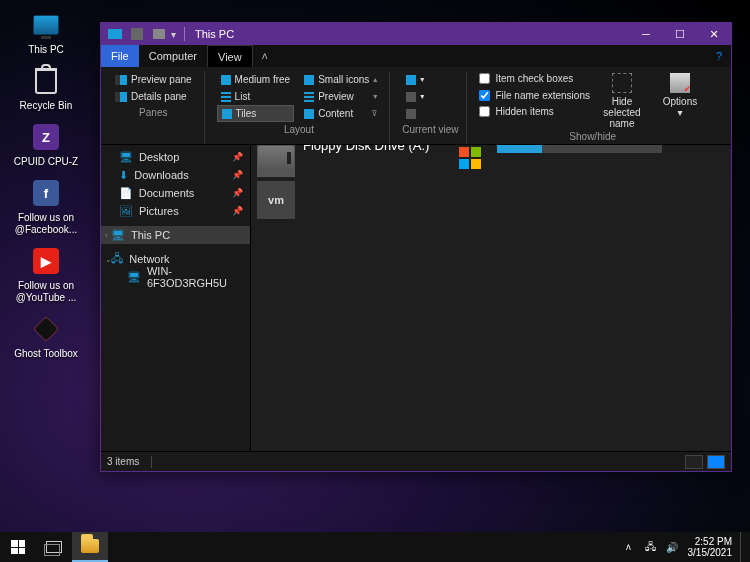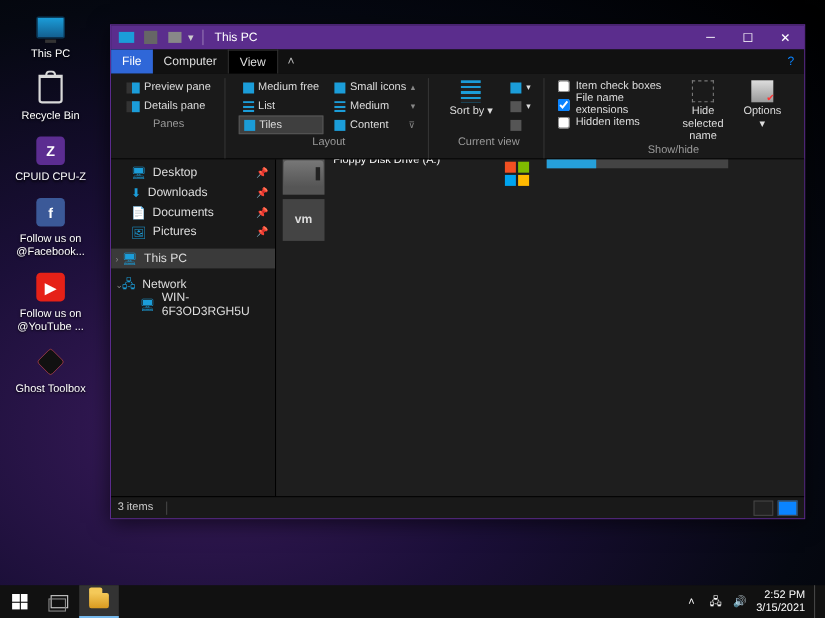--- a/index.html
+++ b/index.html
@@ -55,21 +55,21 @@
   .nav { width:150px; background:#191919; border-right:1px solid #000; padding:3px 0; overflow:hidden; }
   .nav .item { display:flex; align-items:center; gap:6px; padding:2px 8px 2px 18px; height:18px; font-size:11px; color:#ddd; cursor:pointer; position:relative; }
   .nav .item.sel { background:#3a3a3a; }
   .nav .item.top { padding-left:10px; margin-top:6px; }
   .nav .pin { position:absolute; right:6px; color:#888; font-size:9px; }
   .nav .tick { position:absolute; left:4px; color:#888; font-size:8px; }
 
   .content { flex:1; background:#1e1e1e; position:relative; overflow:hidden; }
   .tile { position:absolute; display:flex; gap:8px; align-items:flex-start; color:#fff; }
   .tile .icon { width:38px; height:38px; flex-shrink:0; display:flex; align-items:center; justify-content:center; background:#2c2c2c; }
-  .tile .meta { display:flex; flex-direction:column; font-size:10px; line-height:13px; }
+  .tile .meta { display:flex; flex-direction:column; font-size:13px; line-height:13px; }
   .tile .bar-track { width:165px; height:12px; background:#444; margin-top:2px; }
   .tile .bar-fill { height:100%; background:#26a0da; }
 
   .status { height:20px; background:#191919; border-top:1px solid #000; display:flex; align-items:center; padding:0 6px; font-size:10px; color:#ccc; gap:12px; }
   .status .vsep { width:1px; height:12px; background:#444; }
   .status .views { margin-left:auto; display:flex; gap:4px; }
   .status .vbtn { width:18px; height:14px; background:#222; border:1px solid #444; cursor:pointer; }
   .status .vbtn.on { background:#0a84ff; }
 
   
@@ -191,39 +191,35 @@
             </div>
         </div>
         <div class="stack">
           <div class="mini">
               <span style="width:10px;height:10px;background:#1b9dd9"></span>
               <span>Small icons</span>
               <span class="caret">▴</span>
             </div>
           <div class="mini">
               <span style="width:10px;height:10px;background:repeating-linear-gradient(#1b9dd9,#1b9dd9 2px,#222 2px,#222 4px)"></span>
-              <span>Medium</span>
+              <span>Preview</span>
               <span class="caret">▾</span>
             </div>
           <div class="mini">
               <span style="width:10px;height:10px;background:#1b9dd9"></span>
               <span>Content</span>
               <span class="caret">⊽</span>
             </div>
         </div>
       </div>
       <div class="gtitle">Layout</div>
     </div>
 
     <div class="group">
       <div class="row">
-        <div class="big">
-          <div style="width:18px;height:20px;background:repeating-linear-gradient(#1b9dd9,#1b9dd9 2px,#222 2px,#222 5px)"></div>
-          <div class="lbl">Sort by ▾</div>
-        </div>
         <div class="stack">
           <div class="mini">
               <span style="width:10px;height:10px;background:#1b9dd9"></span>
               <span style="font-size:8px">▾</span>
             </div>
           <div class="mini">
               <span style="width:10px;height:10px;background:#555"></span>
               <span style="font-size:8px">▾</span>
             </div>
           <div class="mini">

